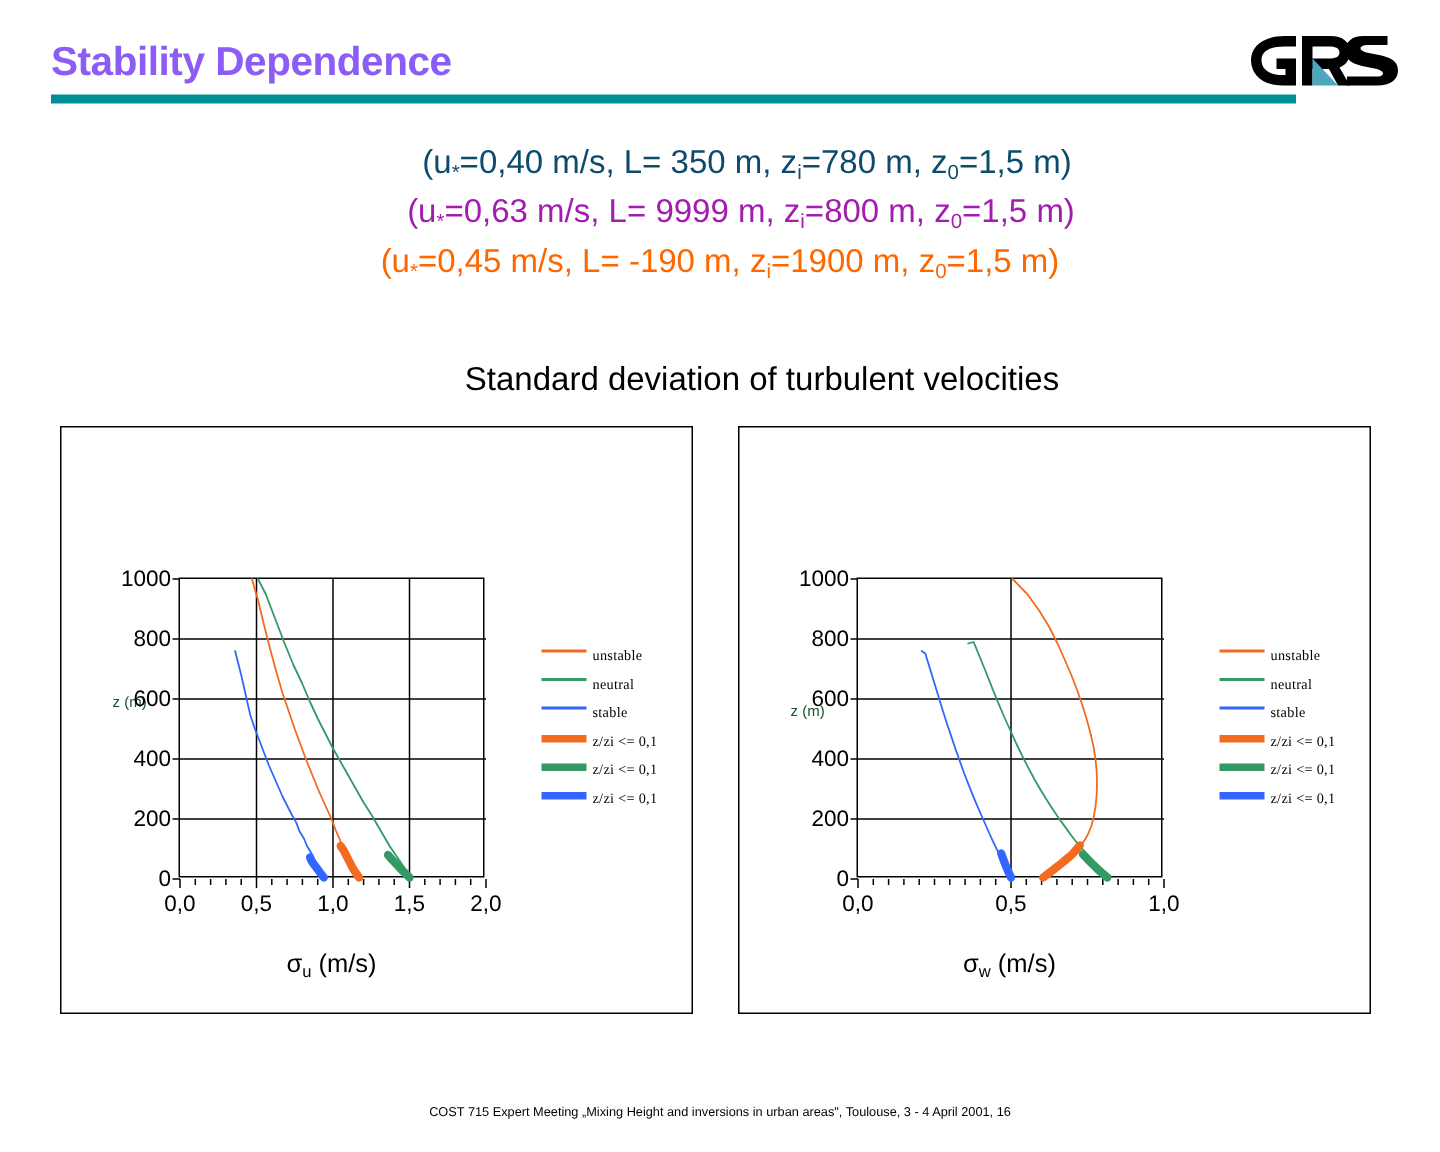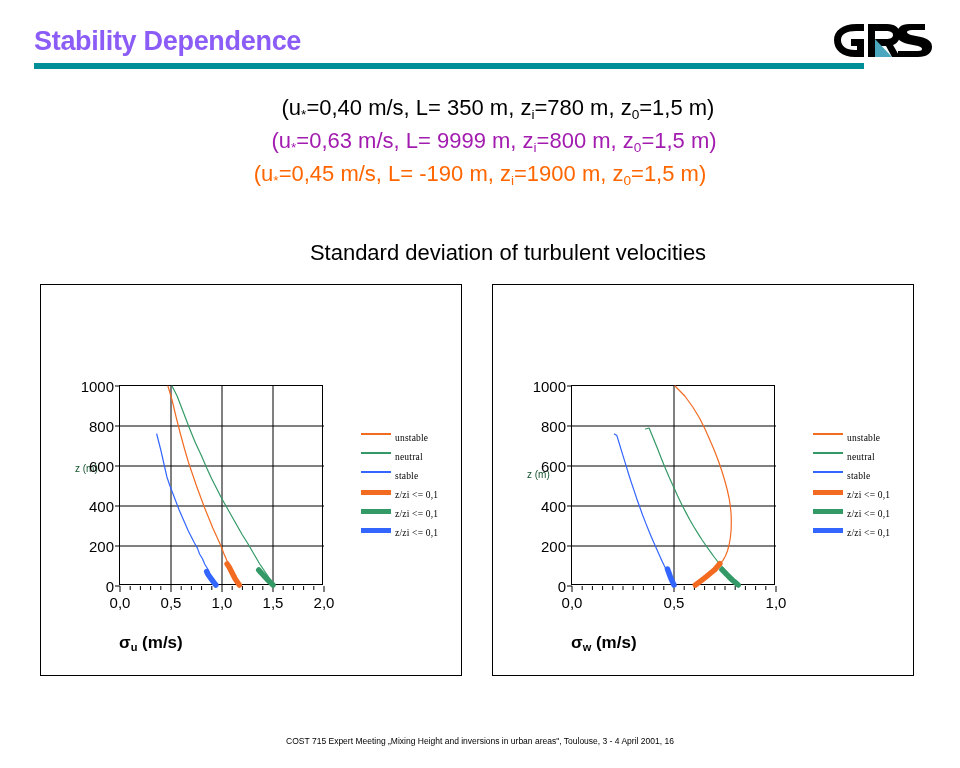--- a/index.html
+++ b/index.html
@@ -56,21 +56,21 @@
   #params .pline {
     font-size: 22px;
     white-space: nowrap;
   }
   #params .pline sub {
     font-size: 0.62em;
     vertical-align: baseline;
     position: relative;
     bottom: -0.27em;
   }
-  .c-blue   { color: #000000; padding-left: 36px; }
+  .c-blue   { color: #0c4a6e; padding-left: 36px; }
   .c-olive  { color: #a21caf; margin-left: 28px; }
   .c-orange { color: #FF6600; }
 
   
   #section-title {
     position: absolute;
     left: 0;
     top: 240px;
     width: 960px;
     text-align: center;
@@ -140,22 +140,23 @@
     white-space: nowrap;
   }
   #chart-left  .axis-y-title { left: 34px; top: 178px; }
   #chart-right .axis-y-title { left: 34px; top: 184px; }
 
   .axis-x-title {
     position: absolute;
     left: 78px;
     width: 204px;
     top: 348px;
+    text-align: center;
     font-size: 17px;
-    font-weight: bold;
+    font-weight: normal;
     color: #000;
     white-space: nowrap;
   }
   .axis-x-title sub {
     font-size: 0.65em;
     vertical-align: baseline;
     position: relative;
     bottom: -0.28em;
   }
 

